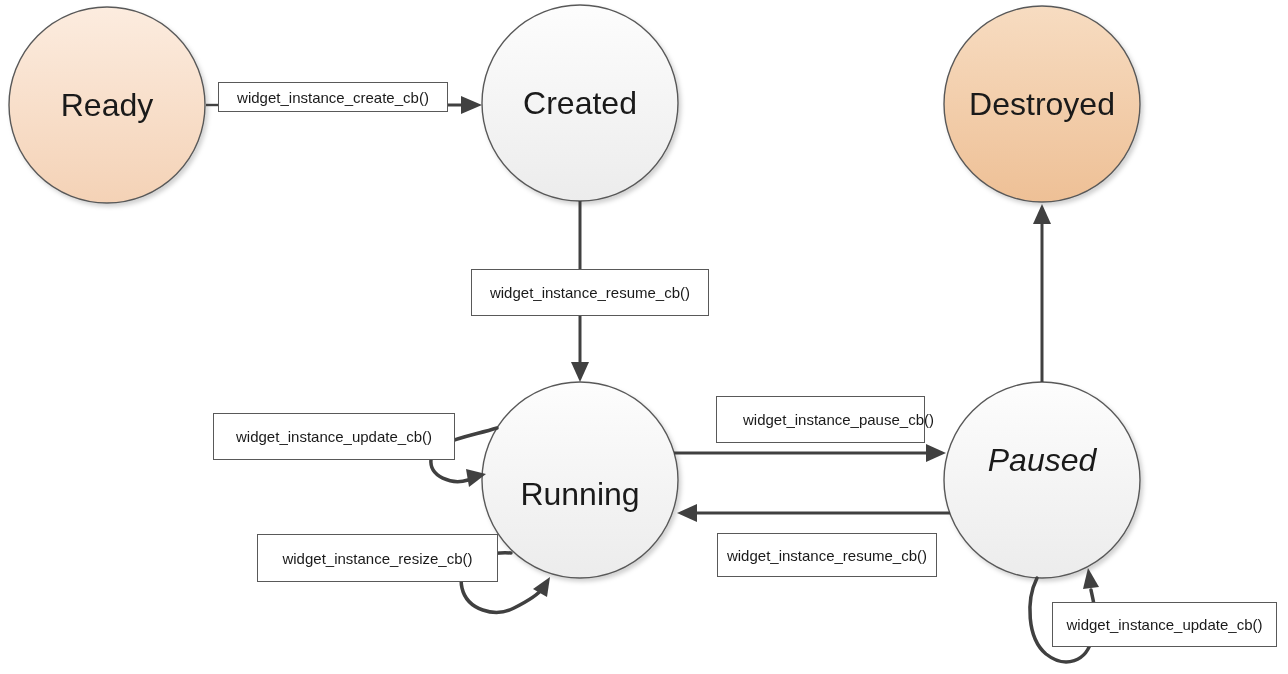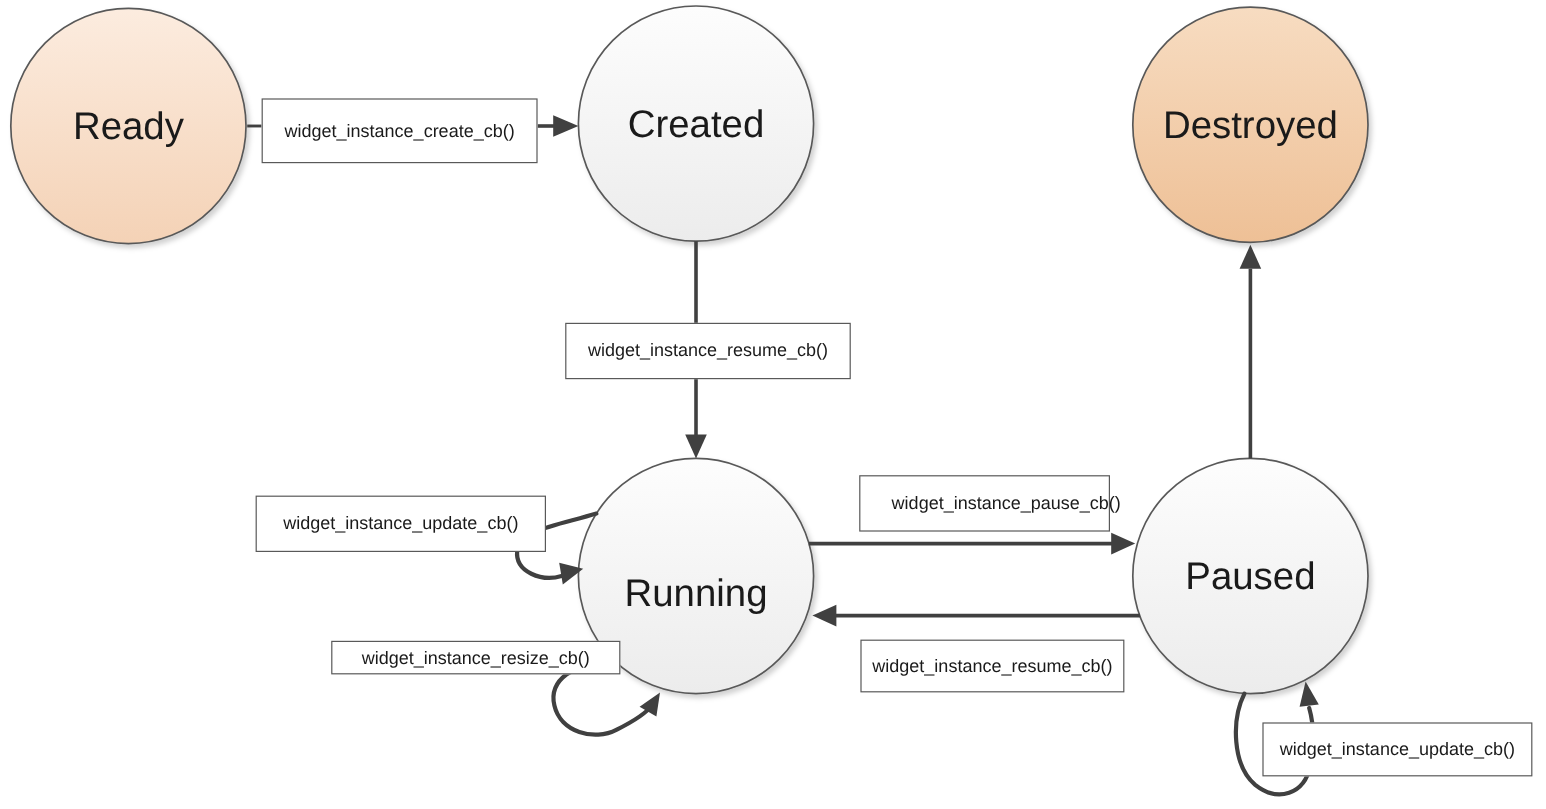--- a/index.html
+++ b/index.html
@@ -125,23 +125,23 @@
     <polygon class="head" points="550,577 547,597 533,589"></polygon>
 
     <path class="loop" d="M 1037 578 C 1026 600, 1027 638, 1046 654 C 1065 669, 1087 662, 1092 638 C 1095 622, 1095 604, 1091 590"></path>
     <polygon class="head" points="1088,568 1099,587 1083,589"></polygon>
   </svg>
 
   <div class="state-label" style="left:-3px;  top:84px;">Ready</div>
   <div class="state-label" style="left:470px; top:82px;">Created</div>
   <div class="state-label" style="left:932px; top:83px;">Destroyed</div>
   <div class="state-label" style="left:470px; top:459px;margin-top:14px;">Running</div>
-  <div class="state-label" style="left:932px; top:459px;">Paused</div>
+  <div class="state-label" style="left:932px; top:439px;font-style:italic;">Paused</div>
 
-  <div class="edge-label" style="left:218px;  top:82px;  width:230px; height:54px;">widget_instance_create_cb()</div>
+  <div class="edge-label" style="left:218px;  top:82px;  width:230px; height:30px;">widget_instance_create_cb()</div>
   <div class="edge-label" style="left:471px;  top:269px; width:238px; height:47px;">widget_instance_resume_cb()</div>
   <div class="edge-label" style="left:716px;  top:396px; width:209px; height:47px;padding-left:36px;">widget_instance_pause_cb()</div>
   <div class="edge-label" style="left:717px;  top:533px; width:220px; height:44px;">widget_instance_resume_cb()</div>
   <div class="edge-label" style="left:213px;  top:413px; width:242px; height:47px;">widget_instance_update_cb()</div>
-  <div class="edge-label" style="left:257px;  top:534px; width:241px; height:28px;margin-left:19px;">widget_instance_resize_cb()</div>
+  <div class="edge-label" style="left:257px;  top:534px; width:241px; height:48px;">widget_instance_resize_cb()</div>
   <div class="edge-label" style="left:1052px; top:602px; width:225px; height:45px;">widget_instance_update_cb()</div>
 
 </div>
 
 </body></html>

